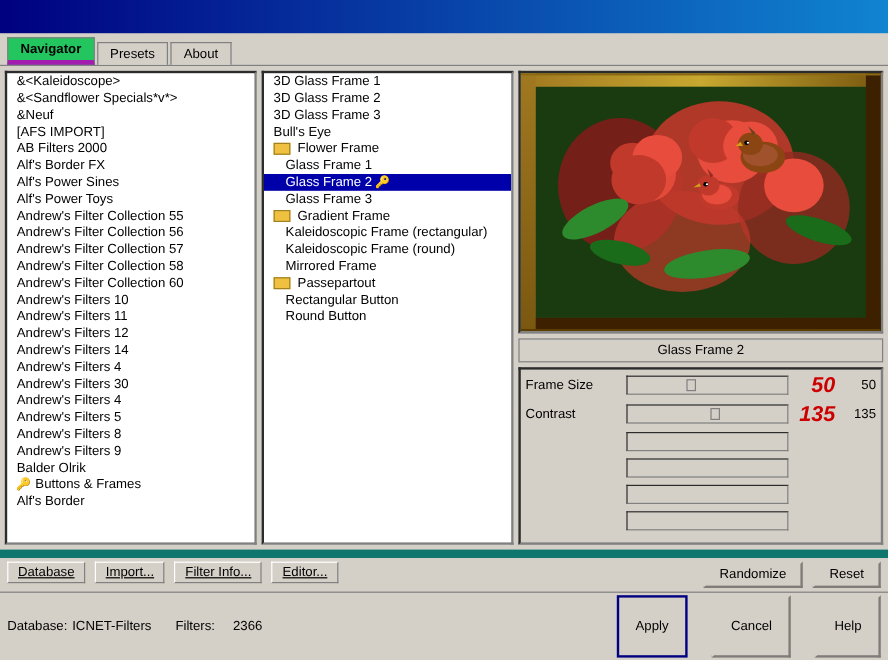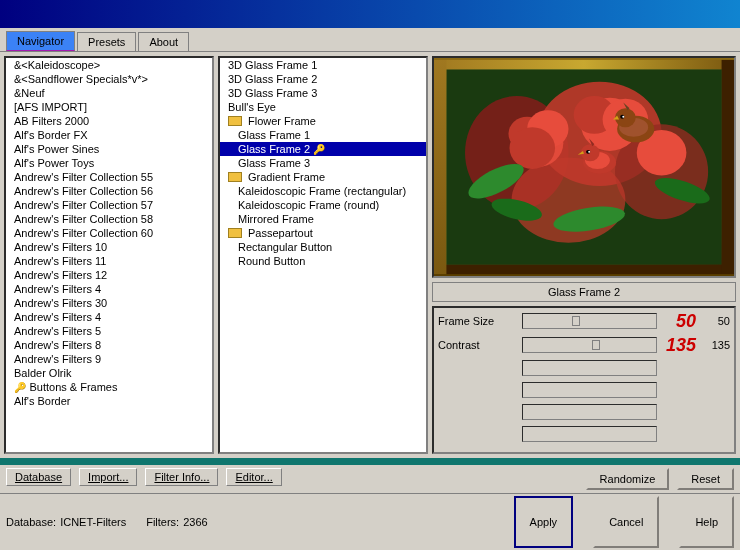--- a/index.html
+++ b/index.html
@@ -49,23 +49,23 @@
     .tab {
       padding: 3px 10px;
       border: 1px solid #808080;
       border-bottom: none;
       background: #d4d0c8;
       cursor: pointer;
       margin-right: 2px;
       font-size: 11px;
     }
     .tab.active {
-      background: #3b82f6;
-      border-bottom: 1px solid #a21caf;
-      font-weight: normal;
+      background: #22c55e;
+      border-bottom: 4px solid #a21caf;
+      font-weight: bold;
     }
 
     
     .content-area {
       display: flex;
       flex: 1;
       padding: 4px;
       gap: 4px;
       overflow: hidden;
     }
@@ -272,20 +272,21 @@
           <div class="list-item">Alf's Power Sines</div>
           <div class="list-item">Alf's Power Toys</div>
           <div class="list-item">Andrew's Filter Collection 55</div>
           <div class="list-item">Andrew's Filter Collection 56</div>
           <div class="list-item">Andrew's Filter Collection 57</div>
           <div class="list-item">Andrew's Filter Collection 58</div>
           <div class="list-item">Andrew's Filter Collection 60</div>
           <div class="list-item">Andrew's Filters 10</div>
           <div class="list-item">Andrew's Filters 11</div>
           <div class="list-item">Andrew's Filters 12</div>
+          <div class="list-item">Andrew's Filters 14</div>
           <div class="list-item">Andrew's Filters 4</div>
           <div class="list-item">Andrew's Filters 30</div>
           <div class="list-item">Andrew's Filters 4</div>
           <div class="list-item">Andrew's Filters 5</div>
           <div class="list-item">Andrew's Filters 8</div>
           <div class="list-item">Andrew's Filters 9</div>
           <div class="list-item">Balder Olrik</div>
           <div class="list-item"><span style="font-size:10px">🔑</span> Buttons &amp; Frames</div>
           <div class="list-item">Alf's Border</div>
         </div>
@@ -444,21 +445,21 @@
     <div class="spacer"></div>
     <button class="toolbar-btn-right">Randomize</button>
     <button class="toolbar-btn-right">Reset</button>
   </div>
 
   <div class="status-bar">
     <div style="display:flex;gap:4px;align-items:center;">
       <span class="status-text">Database:</span>
       <span class="status-text">ICNET-Filters</span>
     </div>
-    <div style="display:flex;gap:4px;align-items:center;">
+    <div style="display:flex;gap:15px;align-items:center;">
       <span class="status-text">Filters:</span>
       <span class="status-text">2366</span>
     </div>
     <div class="spacer-status"></div>
     <button class="action-btn default">Apply</button>
     <button class="action-btn">Cancel</button>
     <button class="action-btn">Help</button>
   </div>
 </div>
 

